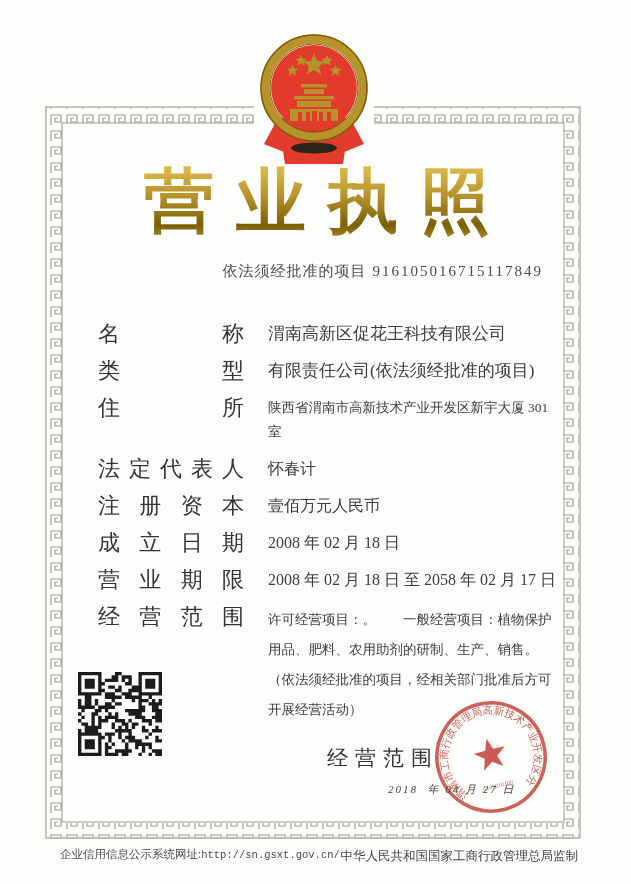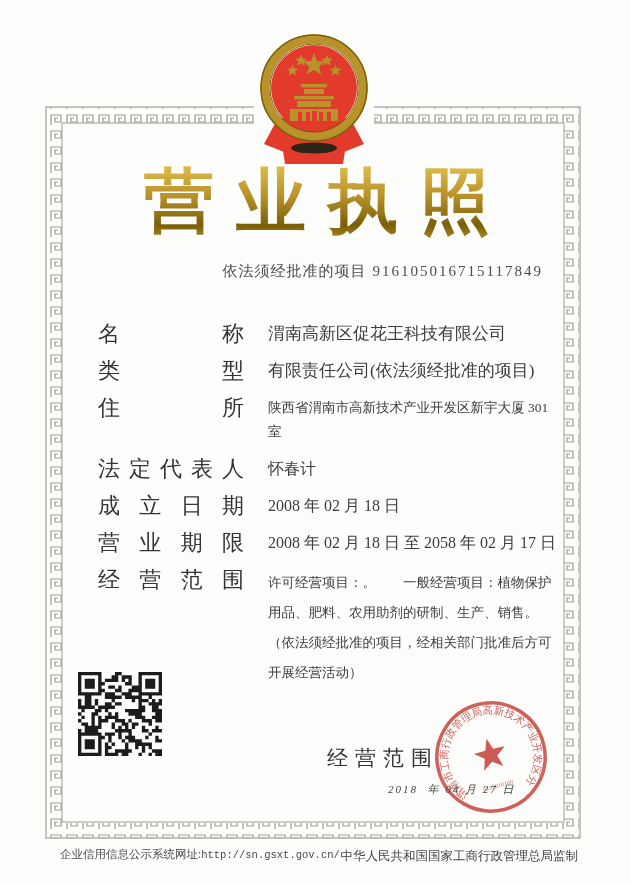--- a/index.html
+++ b/index.html
@@ -149,20 +149,24 @@
     </div>
     <div class="row small">
       <div class="lbl">住所</div>
       <div class="val">陕西省渭南市高新技术产业开发区新宇大厦 301 室</div>
     </div>
     <div class="row">
       <div class="lbl">法定代表人</div>
       <div class="val">怀春计</div>
     </div>
     <div class="row">
+      <div class="lbl">注册资本</div>
+      <div class="val">壹佰万元人民币</div>
+    </div>
+    <div class="row">
       <div class="lbl">成立日期</div>
       <div class="val">2008 年 02 月 18 日</div>
     </div>
     <div class="row">
       <div class="lbl">营业期限</div>
       <div class="val">2008 年 02 月 18 日 至 2058 年 02 月 17 日</div>
     </div>
     <div class="row scope">
       <div class="lbl">经营范围</div>
       <div class="val">许可经营项目：。　　一般经营项目：植物保护用品、肥料、农用助剂的研制、生产、销售。（依法须经批准的项目，经相关部门批准后方可开展经营活动）</div>

